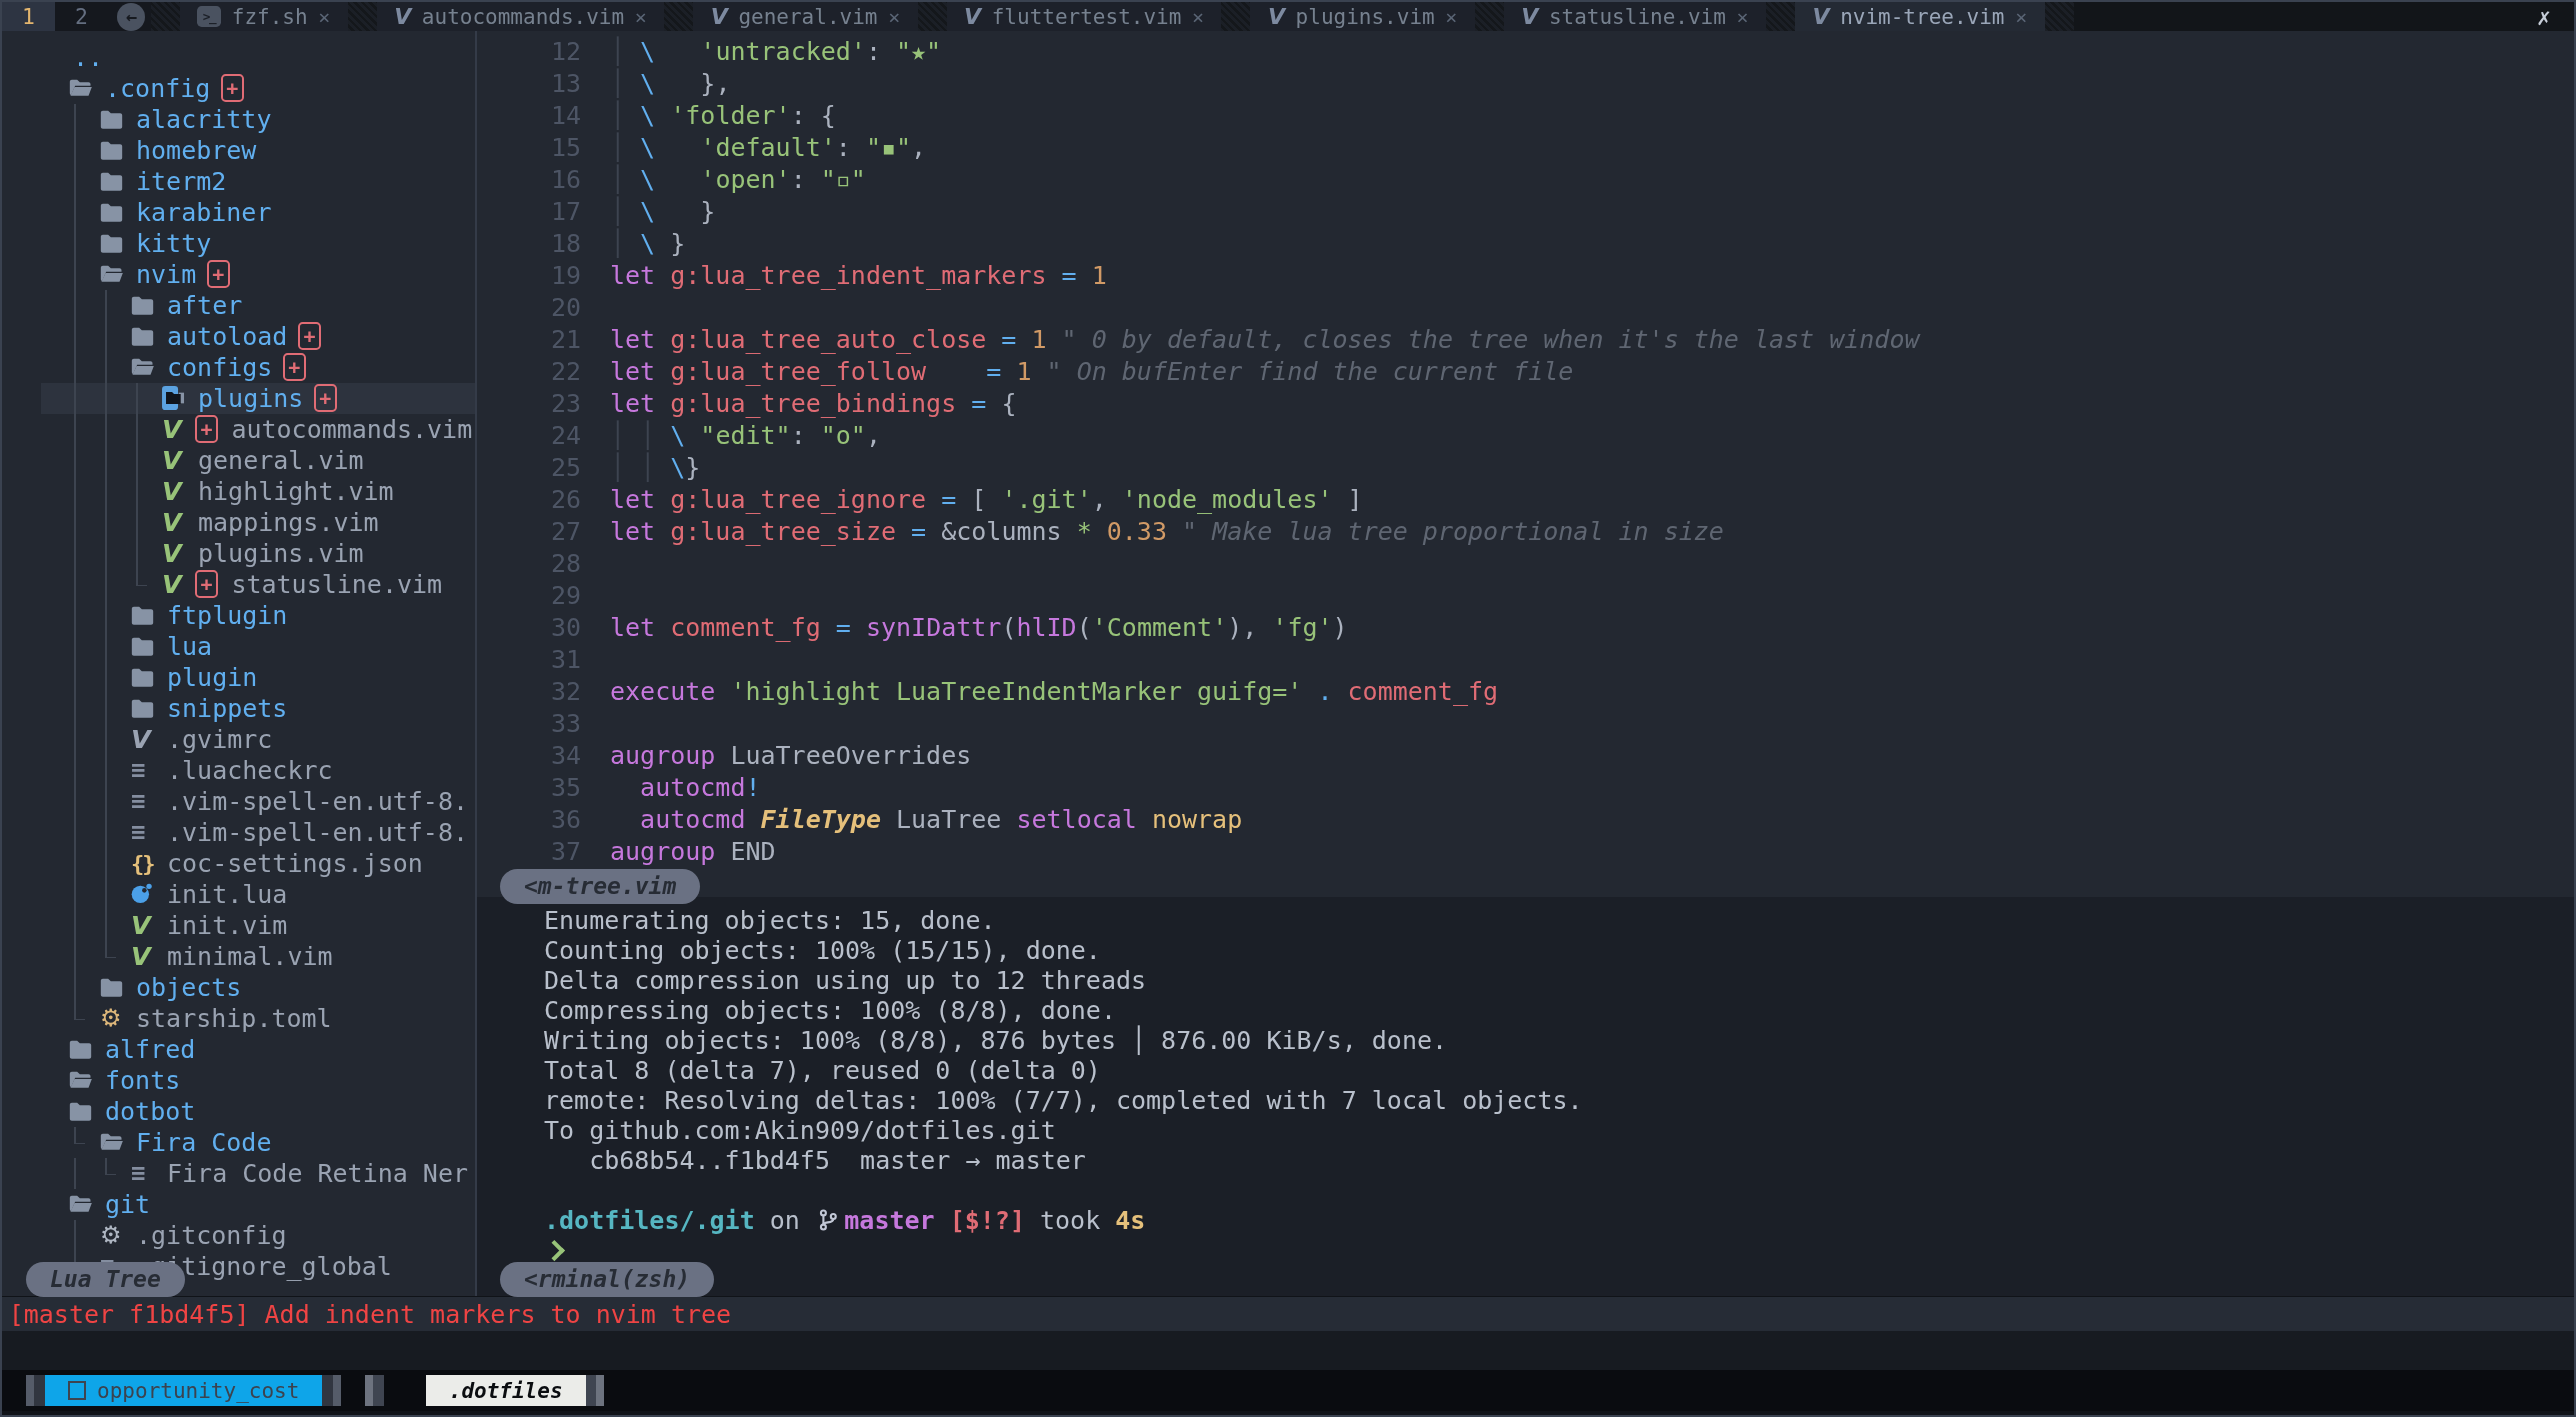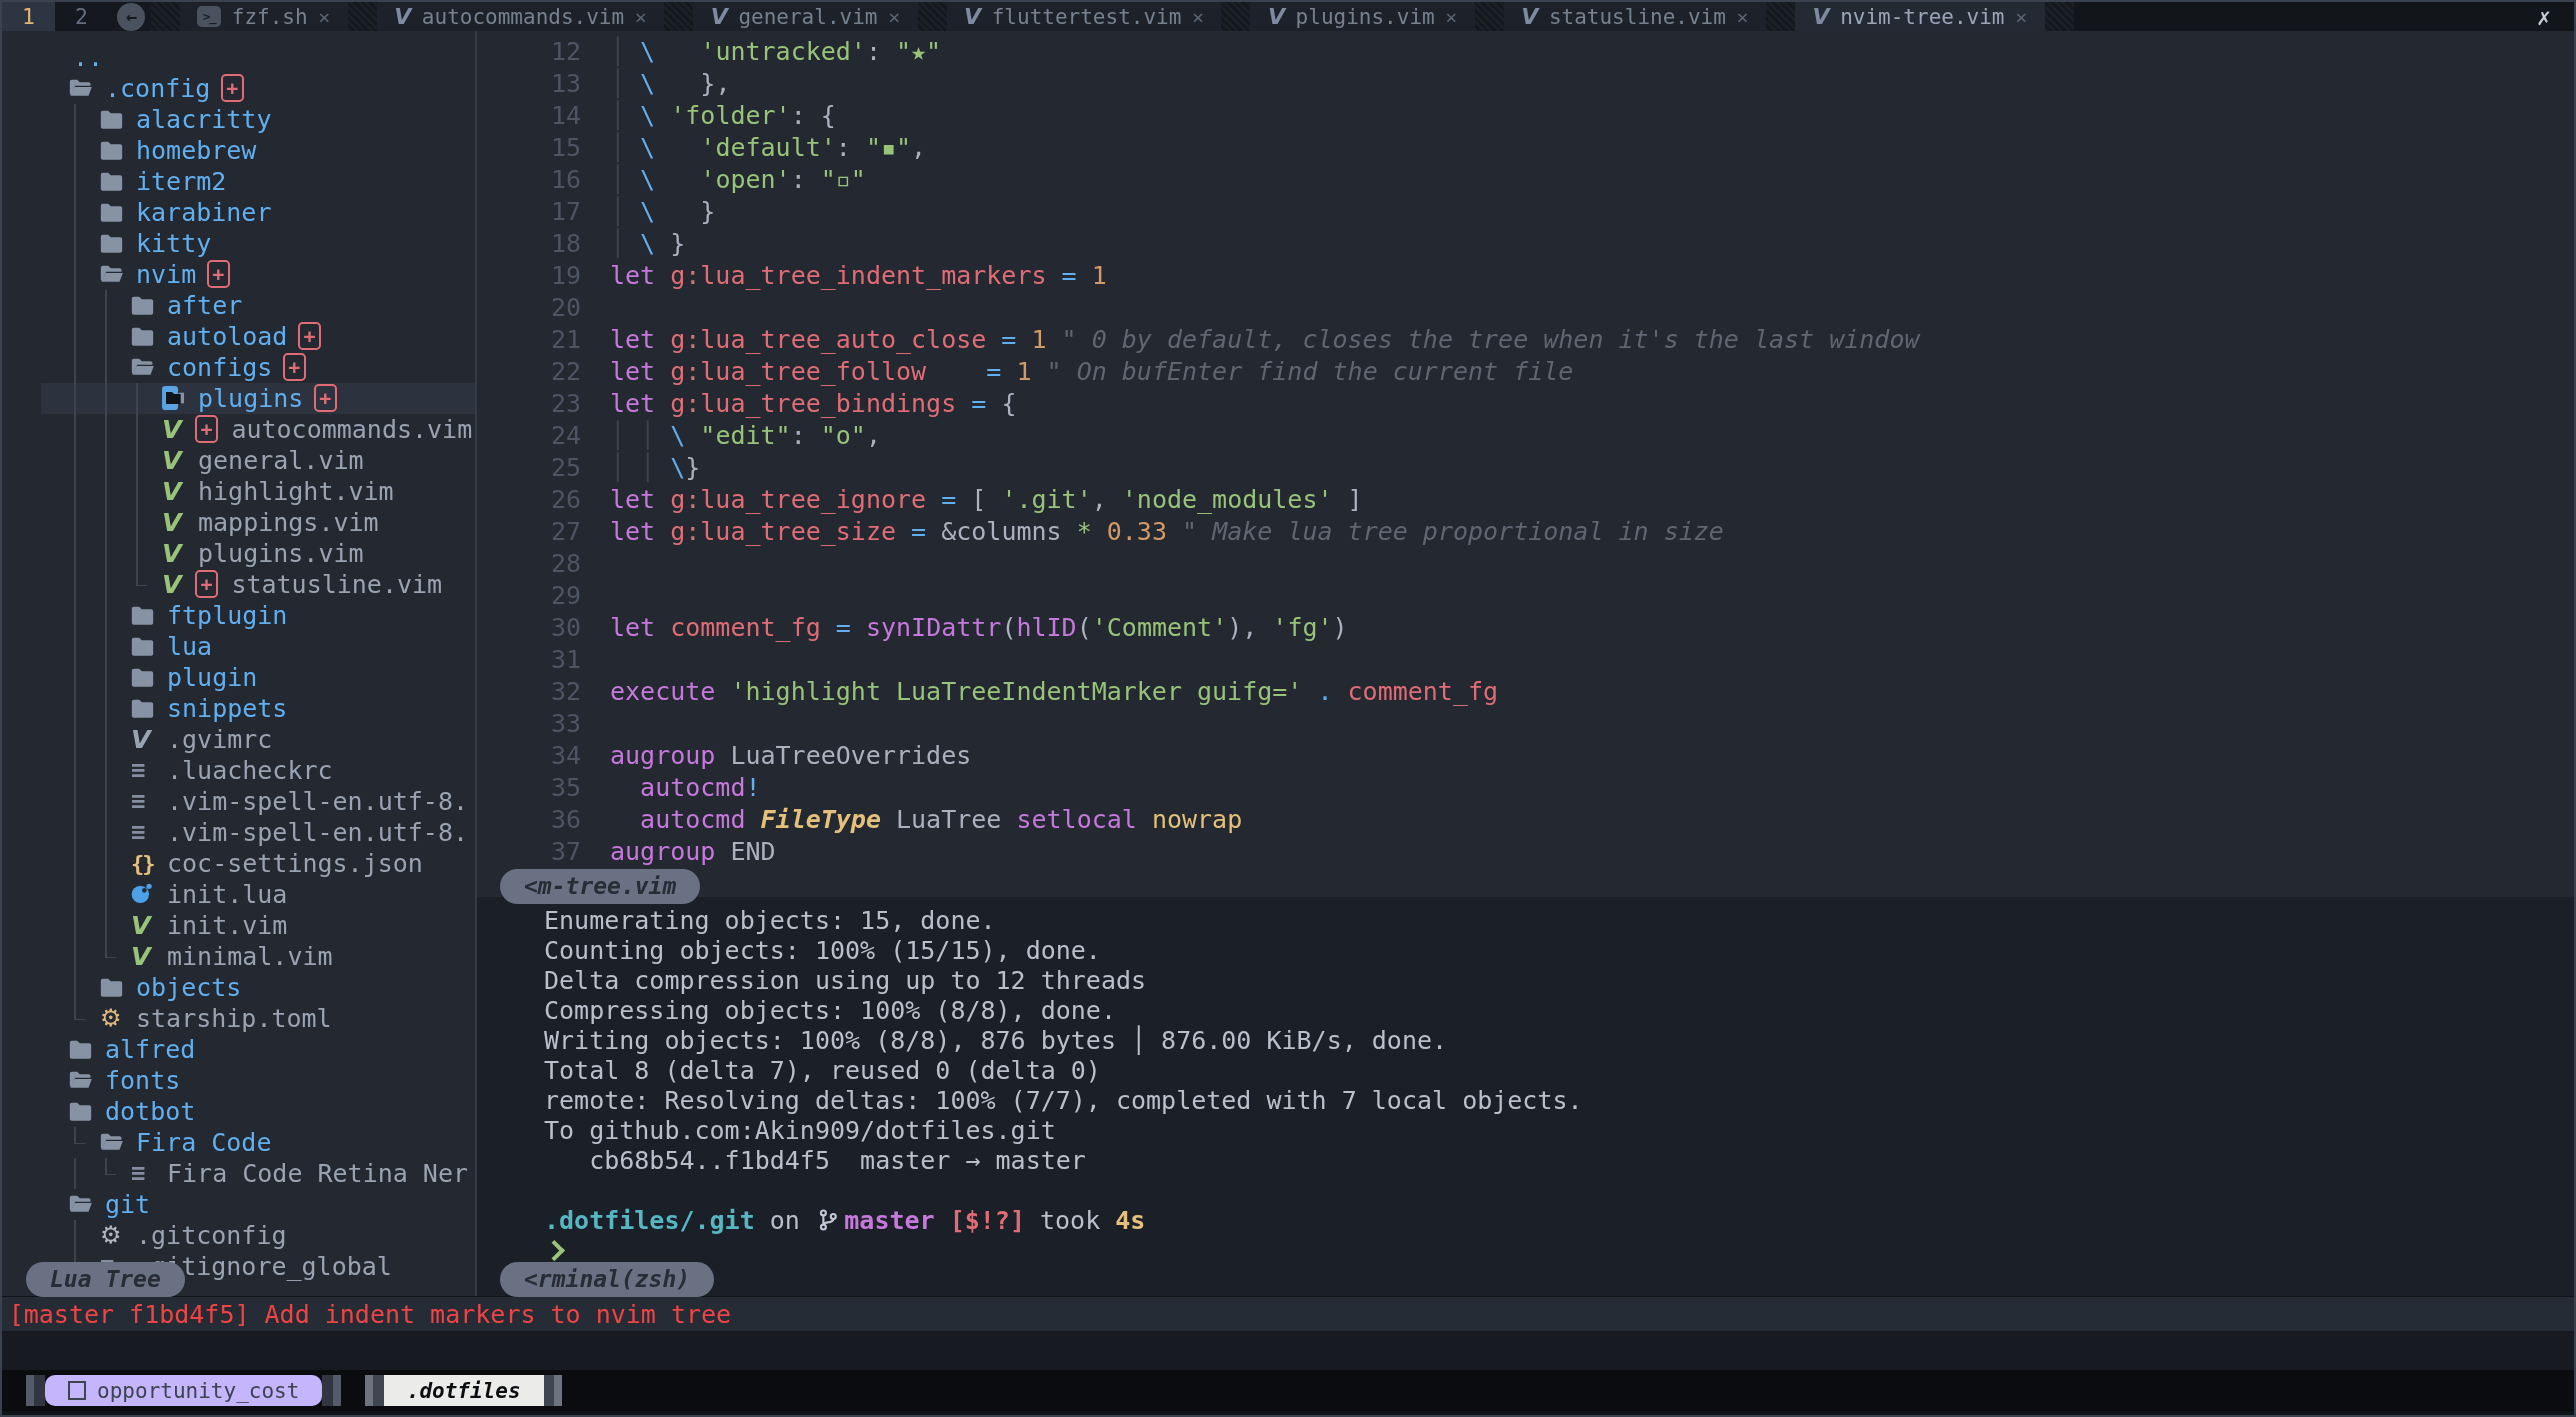--- a/index.html
+++ b/index.html
@@ -69,23 +69,23 @@
   .pill-editor{left:498px;top:838px;}
   .pill-terminal{left:498px;top:1231px;}
   
   .cmdline{position:absolute;left:2px;right:2px;top:1297px;height:35px;background:#262c36;color:#ef4444;
            font-size:25px;display:flex;align-items:center;padding-left:6.7px;}
   .gapband{position:absolute;left:2px;right:2px;top:1331px;height:39px;background:#171b21;}
   .tmuxbar{position:absolute;left:2px;right:2px;top:1370px;height:41px;background:#0a0c10;display:flex;align-items:center;}
   .twin{display:flex;align-items:stretch;height:31px;margin-left:24px;font-size:21px;}
   .twin .s1{width:8px;} .twin .s2{width:10.7px;}
   .twin.inactive .s1{background:#555c69;} .twin.inactive .s2{background:#313640;}
-  .twin.inactive .tbody{background:#c4b5fd;color:#3c424e;border-radius:10px;}
+  .twin.inactive .tbody{background:#0ea5e9;color:#3c424e;}
   .twin.active .s1{background:#6d737f;} .twin.active .s2{background:#3f4551;}
-  .twin.active .tbody{background:#ebece9;color:#0b0d10;font-weight:bold;font-style:italic;}
+  .twin.active .tbody{background:#ebece9;color:#0b0d10;font-weight:bold;font-style:italic;margin-left:42px;}
   .twin .tbody{display:flex;align-items:center;gap:10.7px;padding:0 23px;}
   .winicon{width:14.7px;height:14.7px;border:2px solid #3e4450;}
 </style>
 </head>
 <body>
 
 <div class="screen">
   <div class="tabline" id="tabline">
       <div class="wnum act">1</div>
       <div class="wnum">2</div>

